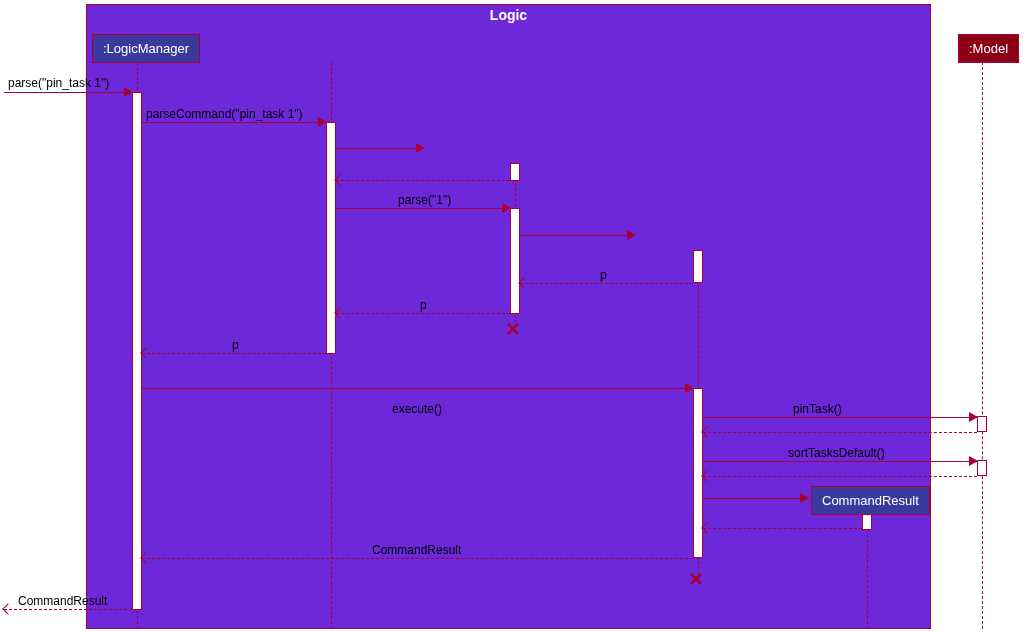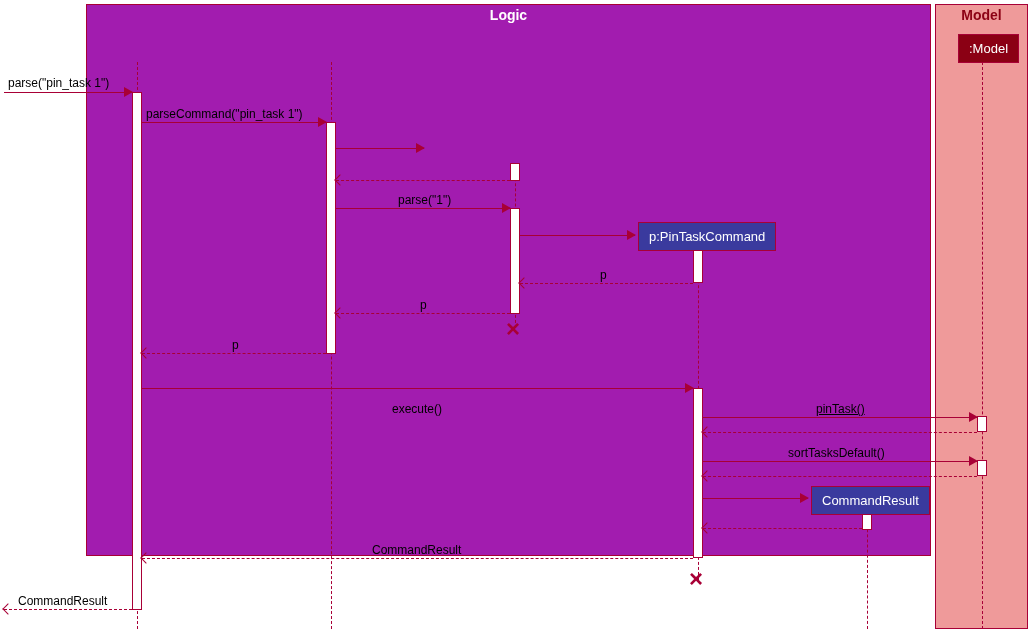--- a/index.html
+++ b/index.html
@@ -17,28 +17,25 @@
   .arrow-dash { position: absolute; height: 0; border-top: 1.5px dashed #a80036; }
   .arrow-head-r { position: absolute; width: 0; height: 0; border-top: 5px solid transparent; border-bottom: 5px solid transparent; border-left: 9px solid #a80036; }
   .arrow-head-l-open { position: absolute; width: 8px; height: 8px; border-top: 1.5px solid #a80036; border-left: 1.5px solid #a80036; transform: rotate(-45deg); }
   .destroy { position: absolute; color: #a80036; font-size: 24px; font-weight: bold; }
 </style>
 </head>
 <body>
 
 <div class="canvas">
 
-  <div class="frame" style="left:86px; top:4px; width:845px; height:552px; background:#a21caf; border-color:#a80036;">
+  <div class="frame" style="left:86px; top:4px; width:845px; height:625px; background:#6d28d9; border-color:#a80036;">
     <span class="frame-label" style="color:#fff;">Logic</span>
   </div>
-  <div class="frame" style="left:935px; top:4px; width:93px; height:625px; background:#ef9a9a; border-color:#a80036;">
-    <span class="frame-label" style="color:#8b0014;">Model</span>
-  </div>
 
-  <div class="participant bluebox" style="left:638px; top:222px;">p:PinTaskCommand</div>
+  <div class="participant bluebox" style="left:92px; top:34px;">:LogicManager</div>
   <div class="participant bluebox" style="left:811px; top:486px;">CommandResult</div>
   <div class="participant redbox" style="left:958px; top:34px;">:Model</div>
 
   <div class="lifeline" style="left:137px; top:62px; height:567px;"></div>
   <div class="lifeline" style="left:331px; top:62px; height:567px;"></div>
   <div class="lifeline" style="left:515px; top:163px; height:165px;"></div>
   <div class="lifeline" style="left:698px; top:250px; height:330px;"></div>
   <div class="lifeline" style="left:867px; top:514px; height:115px;"></div>
   <div class="lifeline" style="left:982px; top:62px; height:567px;"></div>
 
@@ -85,21 +82,21 @@
   <div class="arrow-head-l-open" style="left:336px; top:309px;"></div>
 
   <div class="msg" style="left:232px; top:338px;">p</div>
   <div class="arrow-dash" style="left:142px; top:353px; width:184px;"></div>
   <div class="arrow-head-l-open" style="left:142px; top:349px;"></div>
 
   <div class="msg" style="left:392px; top:373px;margin-top:29px;">execute()</div>
   <div class="arrow" style="left:142px; top:388px; width:551px;"></div>
   <div class="arrow-head-r" style="left:685px; top:383px;"></div>
 
-  <div class="msg" style="left:816px; top:402px;text-decoration:underline;">pinTask()</div>
+  <div class="msg" style="left:793px; top:402px;">pinTask()</div>
   <div class="arrow" style="left:703px; top:417px; width:274px;"></div>
   <div class="arrow-head-r" style="left:969px; top:412px;"></div>
   <div class="arrow-dash" style="left:703px; top:432px; width:274px;"></div>
   <div class="arrow-head-l-open" style="left:703px; top:428px;"></div>
 
   <div class="msg" style="left:788px; top:446px;">sortTasksDefault()</div>
   <div class="arrow" style="left:703px; top:461px; width:274px;"></div>
   <div class="arrow-head-r" style="left:969px; top:456px;"></div>
   <div class="arrow-dash" style="left:703px; top:476px; width:274px;"></div>
   <div class="arrow-head-l-open" style="left:703px; top:472px;"></div>

